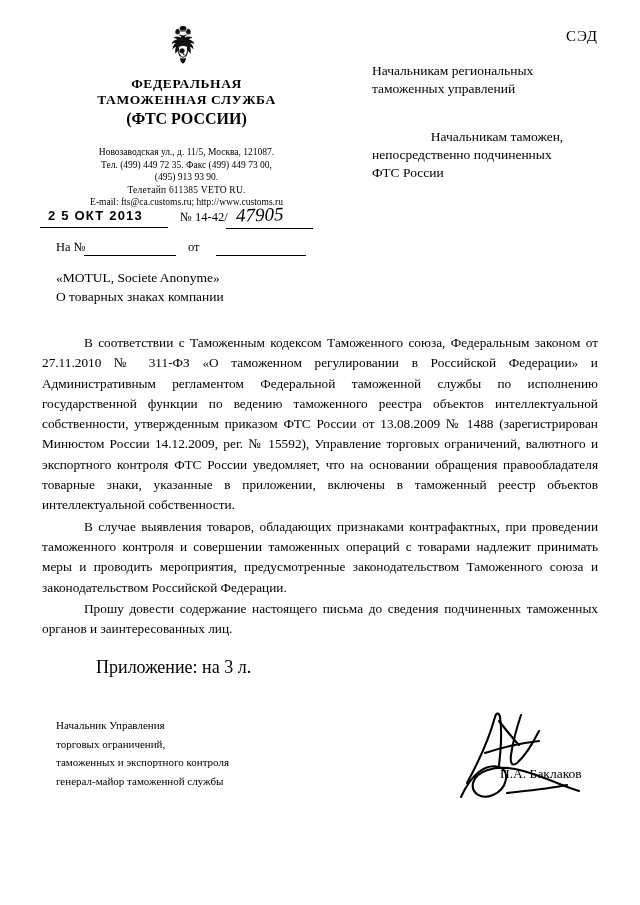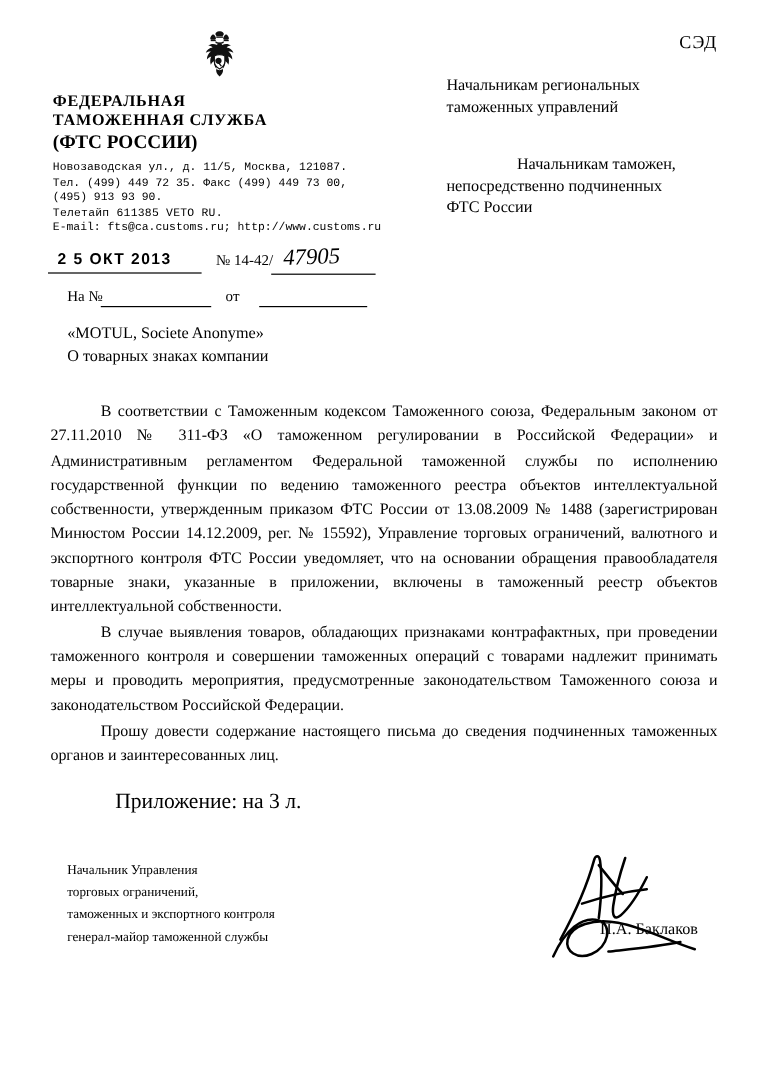--- a/index.html
+++ b/index.html
@@ -41,38 +41,39 @@
     text-align: center;
   }
   .emblem svg { display: block; }
 
   
   .letterhead {
     position: absolute;
     top: 76px;
     left: 44px;
     width: 285px;
+    text-align: center;
   }
   .lh-title {
     font-weight: bold;
     font-size: 13.5px;
     line-height: 16px;
     letter-spacing: 0.6px;
   }
   .lh-sub {
     font-weight: bold;
     font-size: 16px;
     line-height: 17px;
     margin-top: 2px;
   }
   .lh-contact {
-    margin-top: 7px;
+    margin-top: 19px;
     font-size: 9.5px;
     line-height: 12.5px;
-    font-family: Liberation Mono, monospace;
+    font-family: Liberation Serif, serif;
   }
   .lh-contact .ln { display: block; }
   .lh-contact .tight { letter-spacing: 0.2px; }
 
   
   .datebox {
     position: absolute;
     top: 208px;
     left: 40px;
     width: 280px;

